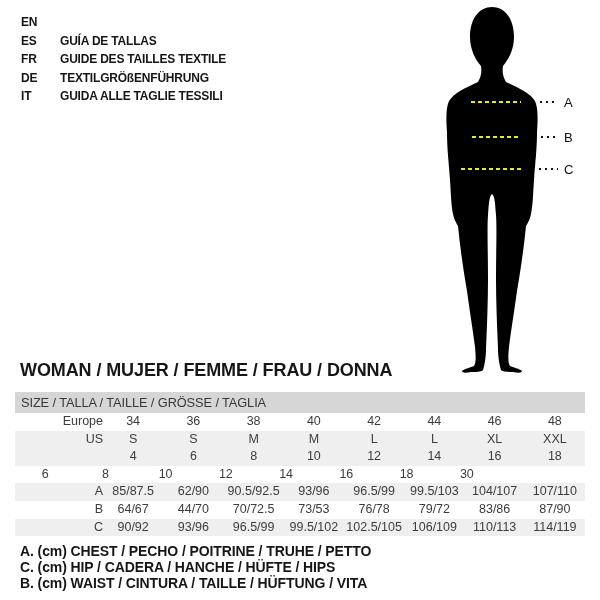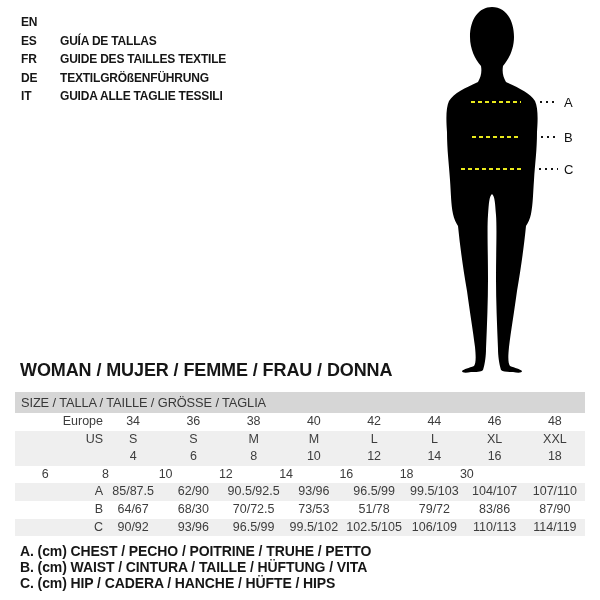--- a/index.html
+++ b/index.html
@@ -180,24 +180,24 @@
           <div class="cell">96.5/99</div>
           <div class="cell">99.5/103</div>
           <div class="cell">104/107</div>
           <div class="cell">107/110</div>
         </div>
       </div>
       <div class="row-band">
         <div class="row-line">
           <div class="cell label-cell">B</div>
           <div class="cell">64/67</div>
-          <div class="cell">68/30</div>
+          <div class="cell">44/70</div>
           <div class="cell">70/72.5</div>
           <div class="cell">73/53</div>
-          <div class="cell">51/78</div>
+          <div class="cell">76/78</div>
           <div class="cell">79/72</div>
           <div class="cell">83/86</div>
           <div class="cell">87/90</div>
         </div>
       </div>
       <div class="row-band shaded">
         <div class="row-line">
           <div class="cell label-cell">C</div>
           <div class="cell">90/92</div>
           <div class="cell">93/96</div>
@@ -207,15 +207,15 @@
           <div class="cell">106/109</div>
           <div class="cell">110/113</div>
           <div class="cell">114/119</div>
         </div>
       </div>
     </div>
 </div>
 
 <div class="legend">
   <div>A. (cm) CHEST / PECHO / POITRINE / TRUHE / PETTO</div>
+  <div>C. (cm) HIP / CADERA / HANCHE / HÜFTE / HIPS</div>
   <div>B. (cm) WAIST / CINTURA / TAILLE / HÜFTUNG / VITA</div>
-  <div>C. (cm) HIP / CADERA / HANCHE / HÜFTE / HIPS</div>
 </div>
 
 </body></html>

